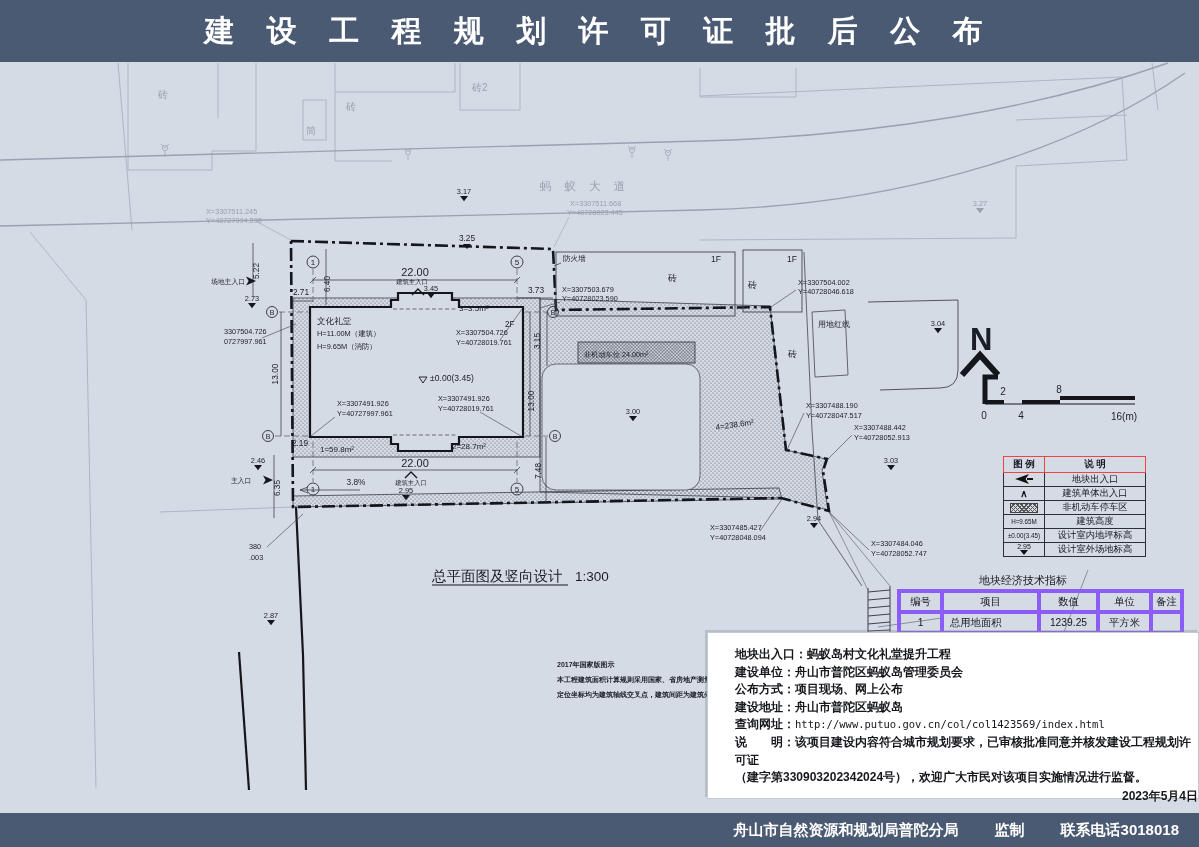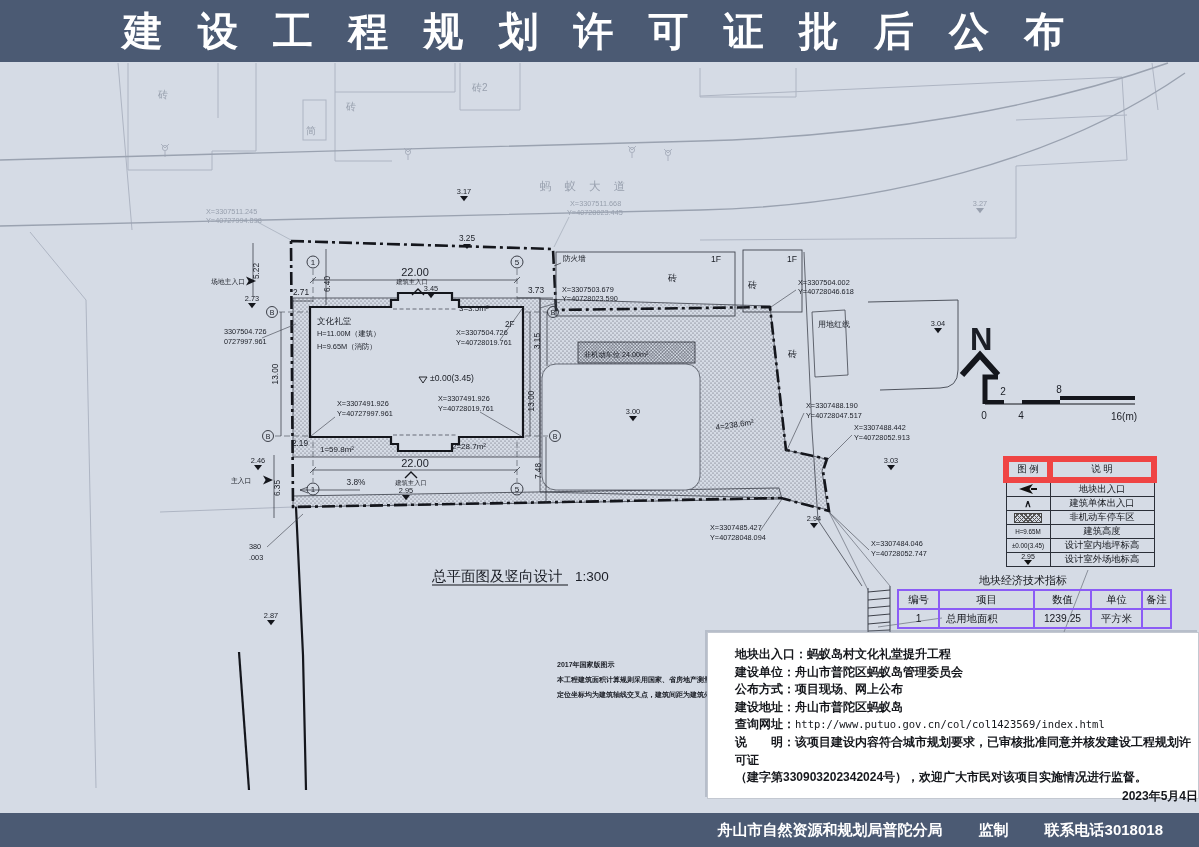--- a/index.html
+++ b/index.html
@@ -1,52 +1,52 @@
 <!DOCTYPE html>
 <html><head>
 <meta charset="utf-8">
 <style>
   html,body{margin:0;padding:0;background:#e9ebef;}
   .stage{position:relative;width:1199px;height:847px;background:#d5dbe5;overflow:hidden;
          font-family:"Liberation Sans",sans-serif;}
   .banner{position:absolute;left:0;top:0;width:1199px;height:62px;background:#4b5a73;color:#fff;
           display:flex;align-items:center;justify-content:center;z-index:3;}
-  .banner span{font-size:40px;font-weight:bold;letter-spacing:12px;white-space:pre;}
+  .banner span{font-size:30px;font-weight:bold;letter-spacing:12px;white-space:pre;}
   .footer{position:absolute;left:0;top:813px;width:1199px;height:34px;background:#4b5a73;color:#fff;
           display:flex;align-items:center;justify-content:flex-end;gap:36px;box-sizing:border-box;
-          padding-right:36px;font-size:15px;font-weight:bold;z-index:3;}
+          padding-right:20px;font-size:15px;font-weight:bold;z-index:3;}
   svg.plan{position:absolute;left:0;top:0;z-index:1;}
   svg text{font-family:"Liberation Sans",sans-serif;fill:#1b1e26;}
   .gt{fill:#98a0ae;}
   .ct{font-size:7.3px;}
   .dim{font-size:8.3px;}
   .big{font-size:11px;}
   .lvl{font-size:7.4px;}
   .tiny{font-size:6.8px;}
   .area{font-size:8px;}
   
   .legend{position:absolute;left:1003px;top:456px;border-collapse:collapse;z-index:2;
           font-size:9.3px;color:#14161c;table-layout:fixed;}
   .legend td{border:1px solid #2b2f38;height:11px;padding:0 2px;text-align:center;overflow:hidden;}
   .legend .ic{width:36px;}
   .legend .ds{width:96px;text-align:center;}
-  .legend th{border:6px solid #ef4444;font-size:9.5px;font-weight:normal;height:13px;}
+  .legend th{border:1px solid #ef4444;font-size:9.5px;font-weight:bold;height:13px;}
   .swatch{width:26px;height:8px;margin:0 auto;border:1px solid #444;
     background:repeating-linear-gradient(45deg,#555 0 1px,transparent 1px 3px),
                repeating-linear-gradient(-45deg,#555 0 1px,transparent 1px 3px);}
   .tri-dn{width:0;height:0;border-left:4px solid transparent;border-right:4px solid transparent;
           border-top:5px solid #111;margin:0 auto;}
   .lvl-num{font-size:7px;display:block;line-height:6px;}
   .micro{font-size:6.3px;}
   
   .econ-title{position:absolute;left:898px;top:573px;width:250px;text-align:center;font-size:11px;
               color:#14161c;z-index:2;}
   .econ{position:absolute;left:897px;top:589px;border-collapse:collapse;font-size:10.3px;z-index:2;
         color:#14161c;table-layout:fixed;}
-  .econ td{border:2px solid #8b5cf6;text-align:center;height:17px;padding:0 2px;overflow:hidden;margin-top:14px;}
+  .econ td{border:4px solid #8b5cf6;text-align:center;height:17px;padding:0 2px;overflow:hidden;margin-top:14px;}
   .c1{width:35px;} .c2{width:85px;} .c3{width:51px;} .c4{width:45px;} .c5{width:23px;}
   
   .notice{position:absolute;left:707px;top:632px;width:492px;height:167px;background:#fff;
           border:1px solid #c3c8d1;box-shadow:-2px -2px 0 rgba(130,138,152,.35);box-sizing:border-box;
           padding:13px 0 0 27px;font-size:12px;font-weight:bold;color:#15171c;line-height:17.6px;z-index:2;}
   .notice .url{font-family:"DejaVu Sans Mono",monospace;font-size:10.5px;font-weight:normal;}
   .notice .date{text-align:right;margin-top:1px;}
 </style>
 </head>
 <body>

